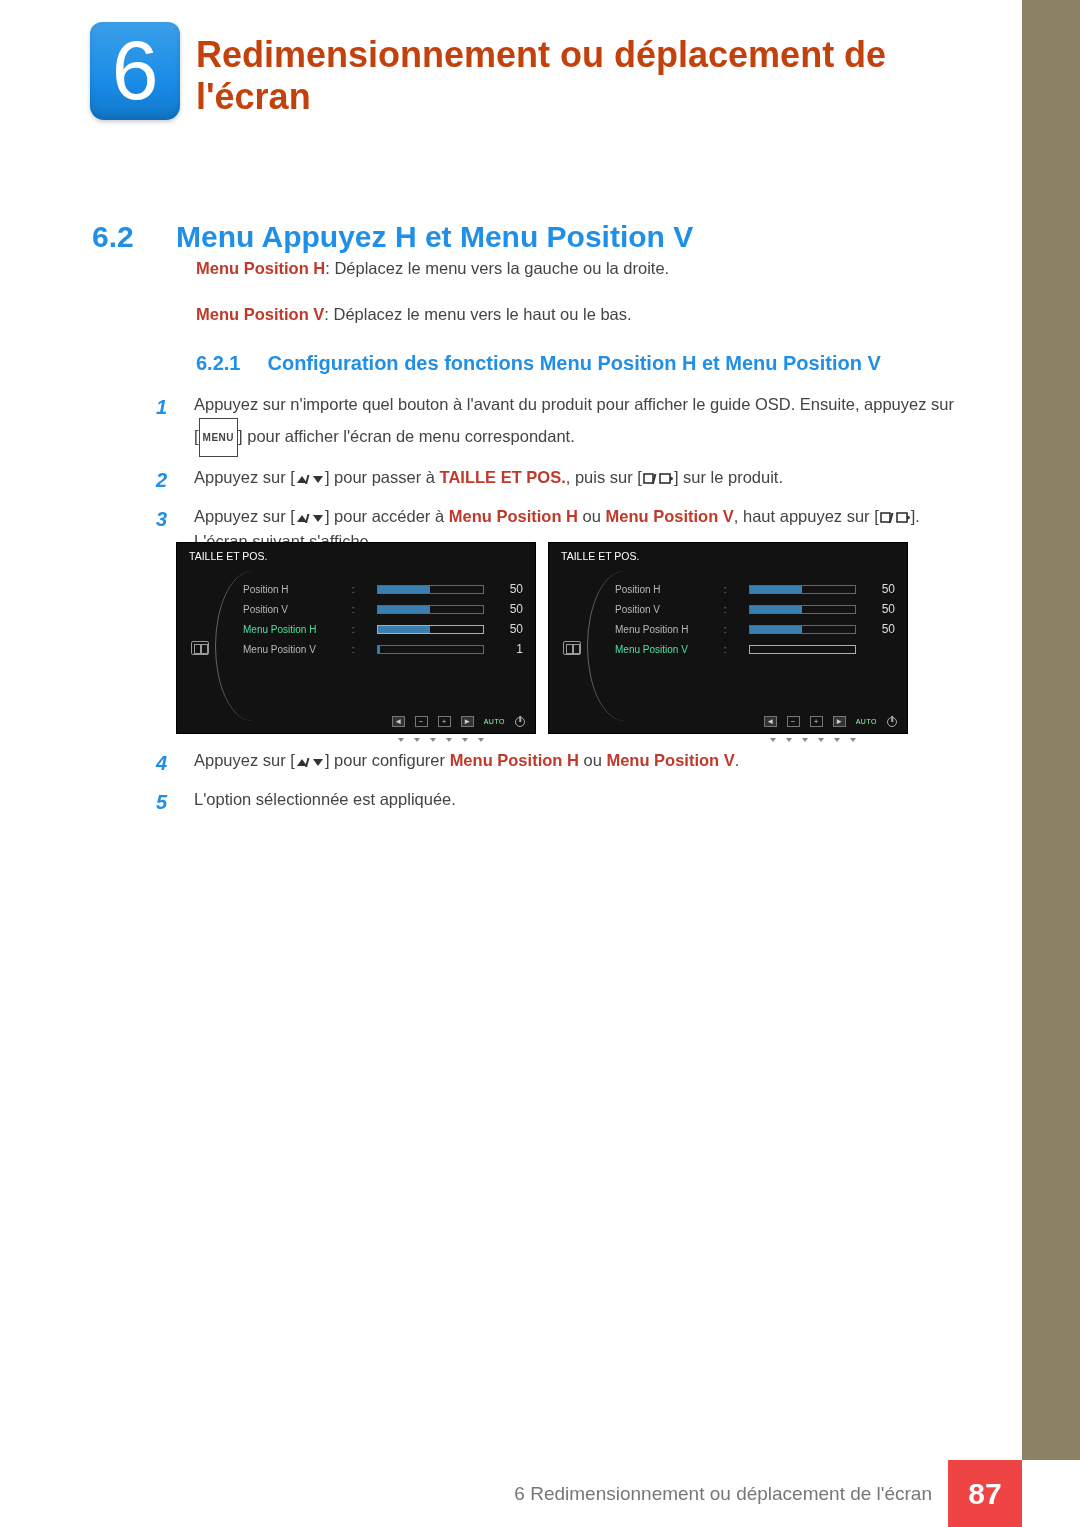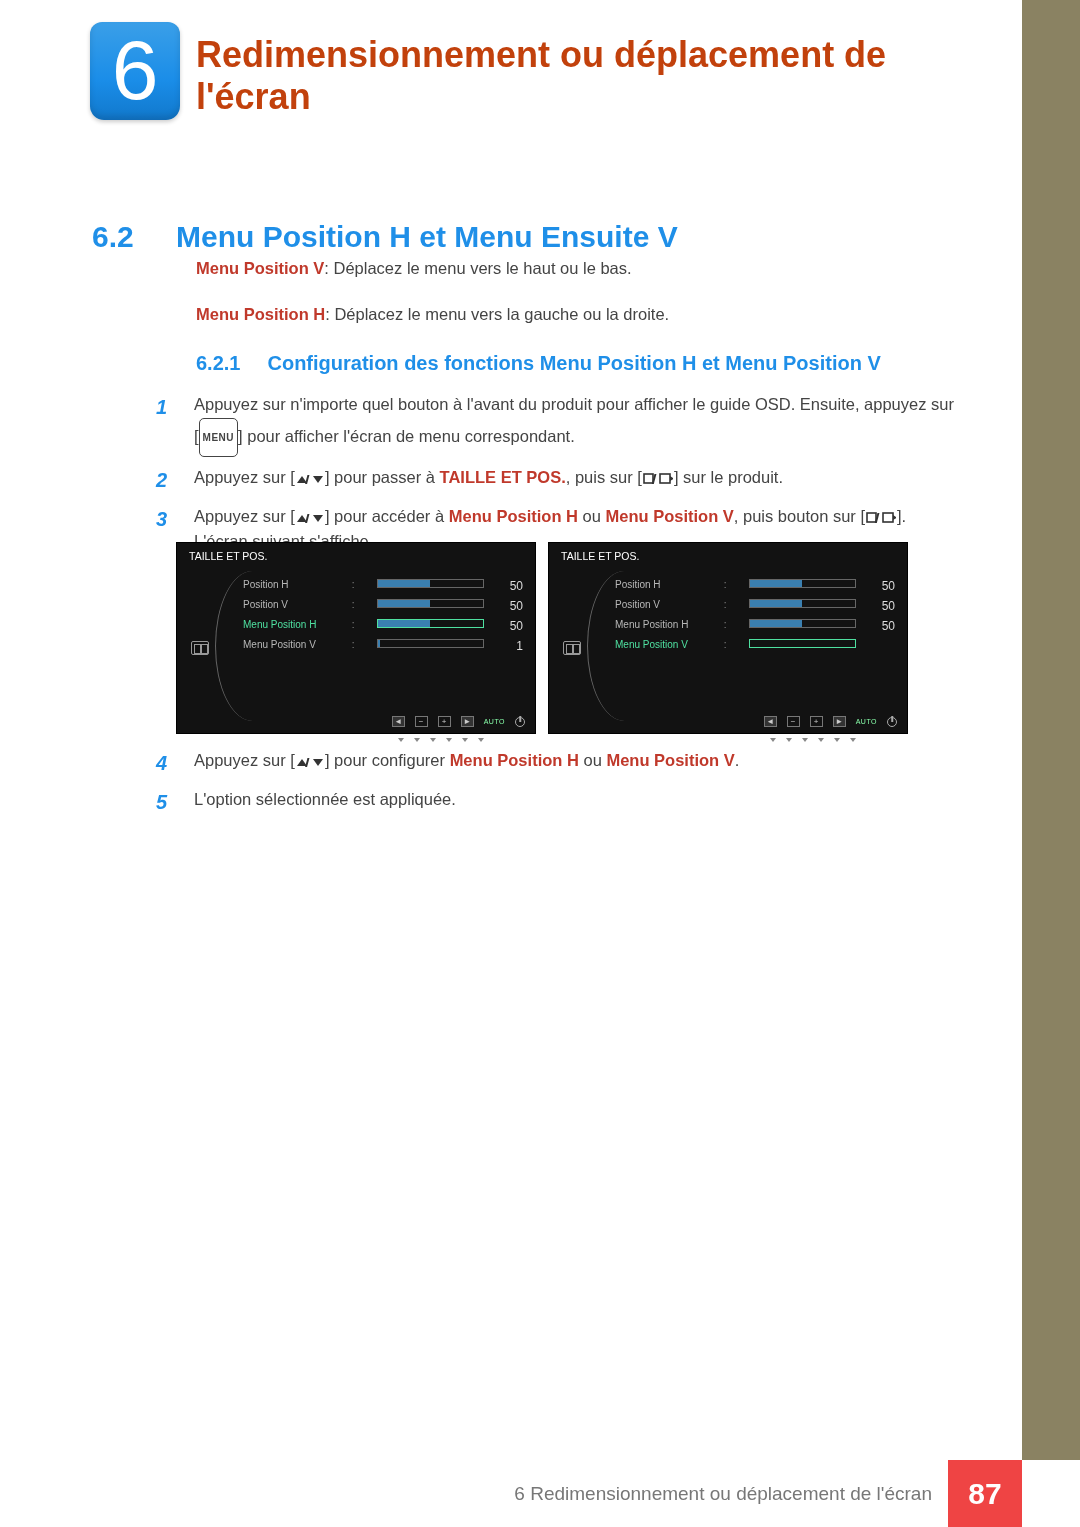--- a/index.html
+++ b/index.html
@@ -100,21 +100,21 @@
   }
   .step-t { flex: 1; }
   .inline-icon {
     display: inline-block;
     vertical-align: -3px;
     margin: 0 1px;
   }
   .menu-box {
     display: inline-block;
     border: 1.5px solid #444;
-    border-radius: 5px;
+    border-radius: 0;
     padding: 12px 3px;
     font-size: 10px;
     font-weight: bold;
     letter-spacing: 0.5px;
     line-height: 13px;
     vertical-align: 1px;
     font-family: Arial, sans-serif;
   }
   .osd-row {
     position: absolute;
@@ -165,20 +165,21 @@
     border-top: none; border-bottom: none; border-right: none;
   }
   .osd-list {
     position: absolute;
     left: 66px;
     top: 36px;
     width: 280px;
   }
   .osd-item {
     display: flex;
+    align-items: center;
     height: 20px;
     gap: 20px;
   }
   .osd-label { width: 100px; color: #b8b8b8; }
   .osd-label.sel { color: #4fe0a0; }
   .osd-colon { width: 6px; color: #888; }
   .osd-bar {
     width: 120px;
     height: 9px;
     border: 1px solid #666;
@@ -274,29 +275,29 @@
 </style>
 </head>
 <body>
 
 <div class="side-bar"></div>
 
 <div class="chapter-badge">6</div>
 <div class="chapter-title">Redimensionnement ou déplacement de l'écran</div>
 
 <div class="section-heading">
-  <span class="section-num">6.2</span><span>Menu Position H et Menu Ensuite V</span>
+  <span class="section-num">6.2</span><span>Menu Appuyez H et Menu Position V</span>
 </div>
 
 <div class="body-block">
   <p>
-    <span class="kw">Menu Position V</span><span>: Déplacez le menu vers le haut ou le bas.</span>
+    <span class="kw">Menu Position H</span><span>: Déplacez le menu vers la gauche ou la droite.</span>
   </p>
   <p>
-    <span class="kw">Menu Position H</span><span>: Déplacez le menu vers la gauche ou la droite.</span>
+    <span class="kw">Menu Position V</span><span>: Déplacez le menu vers le haut ou le bas.</span>
   </p>
 </div>
 
 <div class="subsection">
   <span class="sub-num">6.2.1</span><span>Configuration des fonctions Menu Position H et Menu Position V</span>
 </div>
 
 <div class="steps">
   <div class="step">
     <div class="step-n">1</div>
@@ -319,21 +320,21 @@
         </svg><span>] sur le produit.</span>
     </div>
   </div>
   <div class="step">
     <div class="step-n">3</div>
     <div class="step-t">
       <span>Appuyez sur [</span><svg class="tri inline-icon" width="28" height="12">
           <polygon points="6,3 11,10 1,10" fill="#333"></polygon>
           <rect x="12" y="2" width="2" height="9" fill="#333" transform="skewX(-15)"></rect>
           <polygon points="22,10 27,3 17,3" fill="#333"></polygon>
-        </svg><span>] pour accéder à </span><span class="kw">Menu Position H</span><span> ou </span><span class="kw">Menu Position V</span><span>, puis bouton sur [</span><svg class="inline-icon" width="30" height="14">
+        </svg><span>] pour accéder à </span><span class="kw">Menu Position H</span><span> ou </span><span class="kw">Menu Position V</span><span>, haut appuyez sur [</span><svg class="inline-icon" width="30" height="14">
           <rect x="1" y="2" width="9" height="9" fill="none" stroke="#333" stroke-width="1.6"></rect>
           <rect x="12" y="2" width="2" height="10" fill="#333" transform="skewX(-15)"></rect>
           <rect x="17" y="2" width="10" height="9" fill="none" stroke="#333" stroke-width="1.6"></rect>
           <polygon points="27,4 31,6.5 27,9" fill="#333"></polygon>
         </svg><span>]. L'écran suivant s'affiche.</span>
     </div>
   </div>
 </div>
 
 <div class="osd-row">

